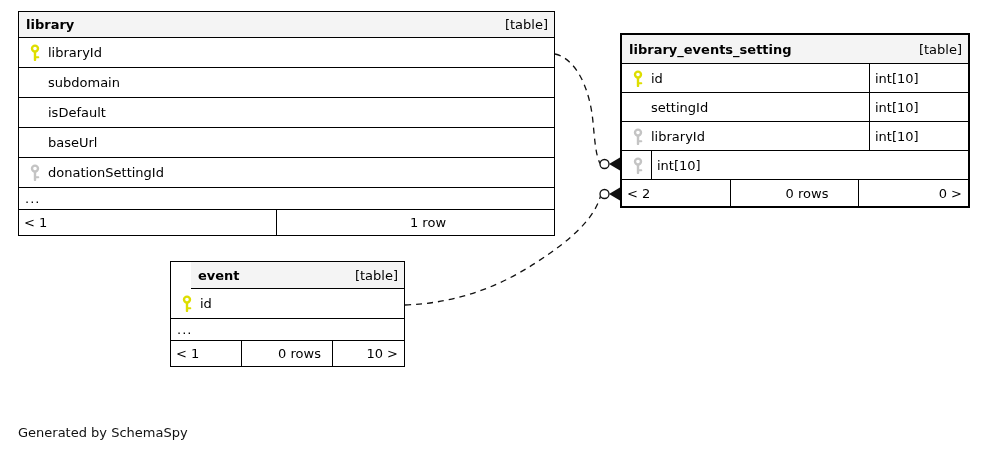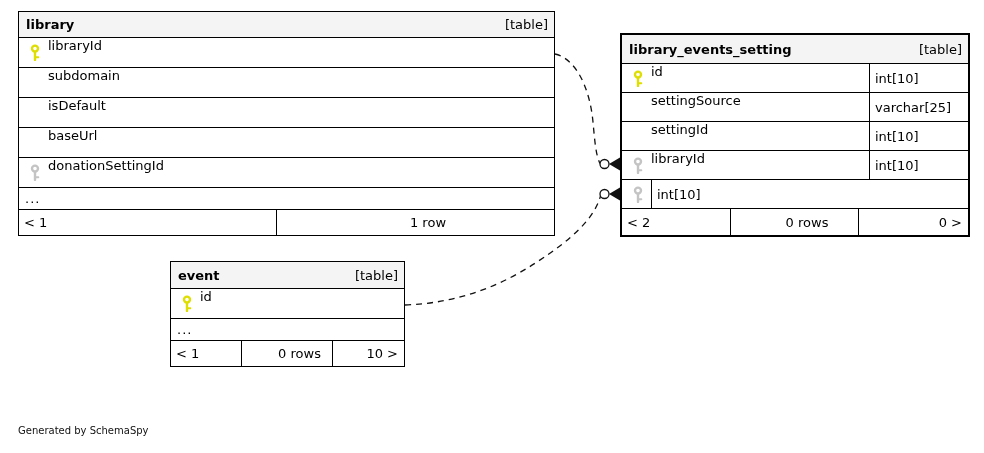--- a/index.html
+++ b/index.html
@@ -26,21 +26,21 @@
   .thead {
     display: flex; align-items: center; justify-content: space-between;
     background: #f4f4f4;
     border-bottom: 1px solid #000;
     padding: 0 6px 0 7px;
     box-sizing: border-box;
   }
   .tname { font-weight: bold; }
   .ttag { font-weight: normal; }
   .trow {
-    display: flex; 
+    display: flex; align-items: center;
     border-bottom: 1px solid #000;
     box-sizing: border-box;
     background: #fff;
   }
   .icon-slot {
     width: 12px; margin-left: 10px; margin-right: 7px;
     display: inline-flex; align-items: center; justify-content: center;
     flex: 0 0 12px;
   }
   .cname { flex: 1 1 auto; white-space: nowrap; overflow: hidden; }
@@ -78,28 +78,28 @@
   #t-library .tell  { height: 22px; }
   #t-library .tfoot { height: 25px; }
 
   #t-les { left: 620px; top: 33px; width: 350px; }
   #t-les .thead { height: 29px; }
   #t-les .trow  { height: 29px; }
   #t-les .tfoot { height: 26px; }
   #t-les .trow:nth-last-of-type(1) { border-bottom: 1px solid #000; }
 
   #t-event { left: 170px; top: 261px; width: 235px; }
-  #t-event .thead { height: 27px; }
+  #t-event .thead { height: 27px; margin-left: 20px; }
   #t-event .trow  { height: 30px; }
   #t-event .tell  { height: 22px; }
   #t-event .tfoot { height: 25px; }
 
   .gen-note {
     position: absolute; left: 18px; top: 425px;
-    font-size: 10px; color: #111;
+    font-size: 13px; color: #111;
   }
   .key-pk svg .kstroke { stroke: #dede00; }
   .key-fk svg .kstroke { stroke: #c4c4c4; }
 </style>
 </head>
 <body>
 
 <div class="canvas">
 
   <svg class="overlay" width="984" height="453" viewBox="0 0 984 453">
@@ -174,25 +174,20 @@
               <line x1="6" y1="7.8" x2="6" y2="16" stroke-width="2.4"></line>
               <line x1="6" y1="13.2" x2="9.3" y2="13.2" stroke-width="2"></line>
             </g>
           </svg>
       </span>
       <span class="cname">id</span>
       <span class="ctype">int[10]</span>
     </div>
     <div class="trow">
       <span class="icon-slot"></span>
-      <span class="cname">settingSource</span>
-      <span class="ctype">varchar[25]</span>
-    </div>
-    <div class="trow">
-      <span class="icon-slot"></span>
       <span class="cname">settingId</span>
       <span class="ctype">int[10]</span>
     </div>
     <div class="trow">
       <span class="icon-slot key-fk">
         <svg width="12" height="17" viewBox="0 0 12 17">
             <g class="kstroke" fill="none" stroke-linecap="round">
               <circle cx="6" cy="4.6" r="3" stroke-width="2.4"></circle>
               <line x1="6" y1="7.8" x2="6" y2="16" stroke-width="2.4"></line>
               <line x1="6" y1="13.2" x2="9.3" y2="13.2" stroke-width="2"></line>

